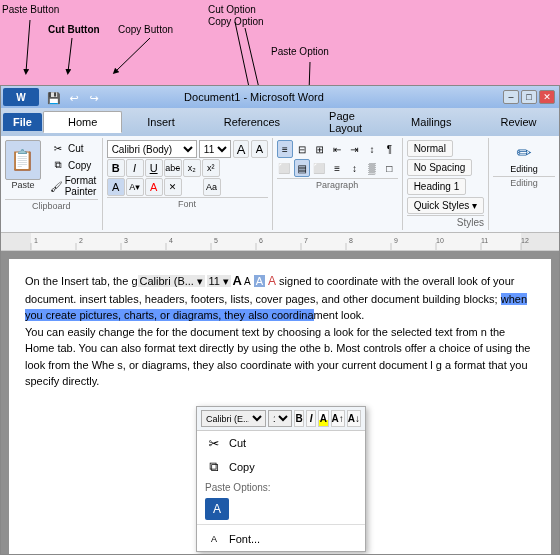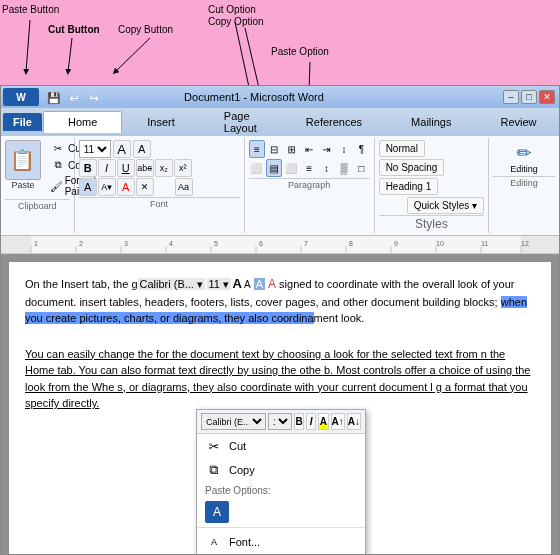--- a/index.html
+++ b/index.html
@@ -425,22 +425,22 @@
       <div class="tb-btn min">–</div>
       <div class="tb-btn max">□</div>
       <div class="tb-btn close">✕</div>
     </div>
   </div>
 
   <div class="ribbon-tabs">
     <div class="file-tab">File</div>
     <div class="ribbon-tab active">Home</div>
     <div class="ribbon-tab">Insert</div>
+    <div class="ribbon-tab">References</div>
     <div class="ribbon-tab">Page Layout</div>
-    <div class="ribbon-tab">References</div>
     <div class="ribbon-tab">Mailings</div>
     <div class="ribbon-tab">Review</div>
     <div class="ribbon-tab">View</div>
     <div class="ribbon-tab">Add-Ins</div>
     <div class="help-btn">?</div>
   </div>
 
   <div class="ribbon-content">
 
     <div style="padding:2px 4px; border-right:1px solid #ccc; min-width:70px;">
@@ -462,20 +462,23 @@
             <div class="small-btn-icon">🖌</div>
             <span>Format Painter</span>
           </div>
         </div>
       </div>
       <div style="font-size:9px; color:#666; text-align:center; margin-top:1px; border-top:1px solid #ccc; padding-top:1px;">Clipboard</div>
     </div>
 
     <div class="font-group">
       <div class="font-row">
+        <select class="font-select">
+          <option>Calibri (Body)</option>
+        </select>
         <select class="size-select">
           <option>11</option>
         </select>
         <div class="font-btn" style="font-size:13px;">A</div>
         <div class="font-btn" style="font-size:11px;">A</div>
       </div>
       <div class="format-row">
         <div class="font-btn">
             <b>B</b>
           </div>
@@ -520,24 +523,24 @@
       </div>
       <div style="font-size:9px; color:#666; text-align:center; border-top:1px solid #ccc; margin-top:1px; padding-top:1px;">Paragraph</div>
     </div>
 
     <div class="styles-group">
       <div class="styles-row">
         <div class="style-btn">Normal</div>
         <div class="style-btn">No Spacing</div>
         <div class="style-btn">Heading 1</div>
       </div>
-      <div style="display:flex; gap:5px; margin-top:2px; flex-wrap:wrap;margin-left:28px;">
+      <div style="display:flex; gap:5px; margin-top:2px; flex-wrap:wrap;">
         <div class="style-btn">Quick Styles ▾</div>
       </div>
-      <div style="font-size:12px; color:#666; text-align:center; border-top:1px solid #ccc; margin-top:1px; padding-top:1px;">Styles</div>
+      <div style="font-size:10px; color:#666; text-align:right; border-top:1px solid #ccc; margin-top:1px; padding-top:1px;">Styles</div>
     </div>
 
     <div class="editing-group">
       <div class="editing-btn">
         <div class="editing-icon">✏</div>
         <div style="font-size:9px;">Editing</div>
       </div>
       <div style="font-size:9px; color:#666; text-align:center; border-top:1px solid #ccc; margin-top:auto; padding-top:1px;">Editing</div>
     </div>
   </div>
@@ -576,21 +579,21 @@
         <text x="520" y="10" font-size="7" fill="#666">12</text>
       </svg>
     </div>
   </div>
 
   <div class="doc-area">
     <div class="doc-page">
       <div class="doc-text">
         On the Insert tab, the g<span style="background:#e8e8e8; padding:0 2px;">Calibri (B... ▾</span><span style="background:#e8e8e8; padding:0 2px; margin-left:2px;">11 ▾</span><span style="font-size:13px; font-weight:bold; margin-left:2px;">A</span><span style="font-size:10px; margin-left:2px;">A</span> <span style="background:#88aadd; color:#fff; padding:0 2px; font-size:11px;">A</span> <span style="color:#cc4444; font-size:12px;">A</span> signed to coordinate with the overall look of your document. insert tables, headers, footers, lists, cover pages, and other document building blocks; <span class="doc-highlight">when you create pictures, charts, or diagrams, they also coordina</span>ment look.
       </div>
-      <div style="margin-top:19px;text-decoration:underline;" class="doc-text">
+      <div style="margin-top:0;" class="doc-text">
         You can easily change the for the document text by choosing a look for the selected text from n the Home tab. You can also format text directly by using the othe b. Most controls offer a choice of using the look from the Whe s, or diagrams, they also coordinate with your current document l g a format that you specify directly.
       </div>
     </div>
 
     <div class="context-menu">
 
       <div class="mini-toolbar">
         <select class="mini-tb-select">
           <option>Calibri (E...</option>
         </select>

